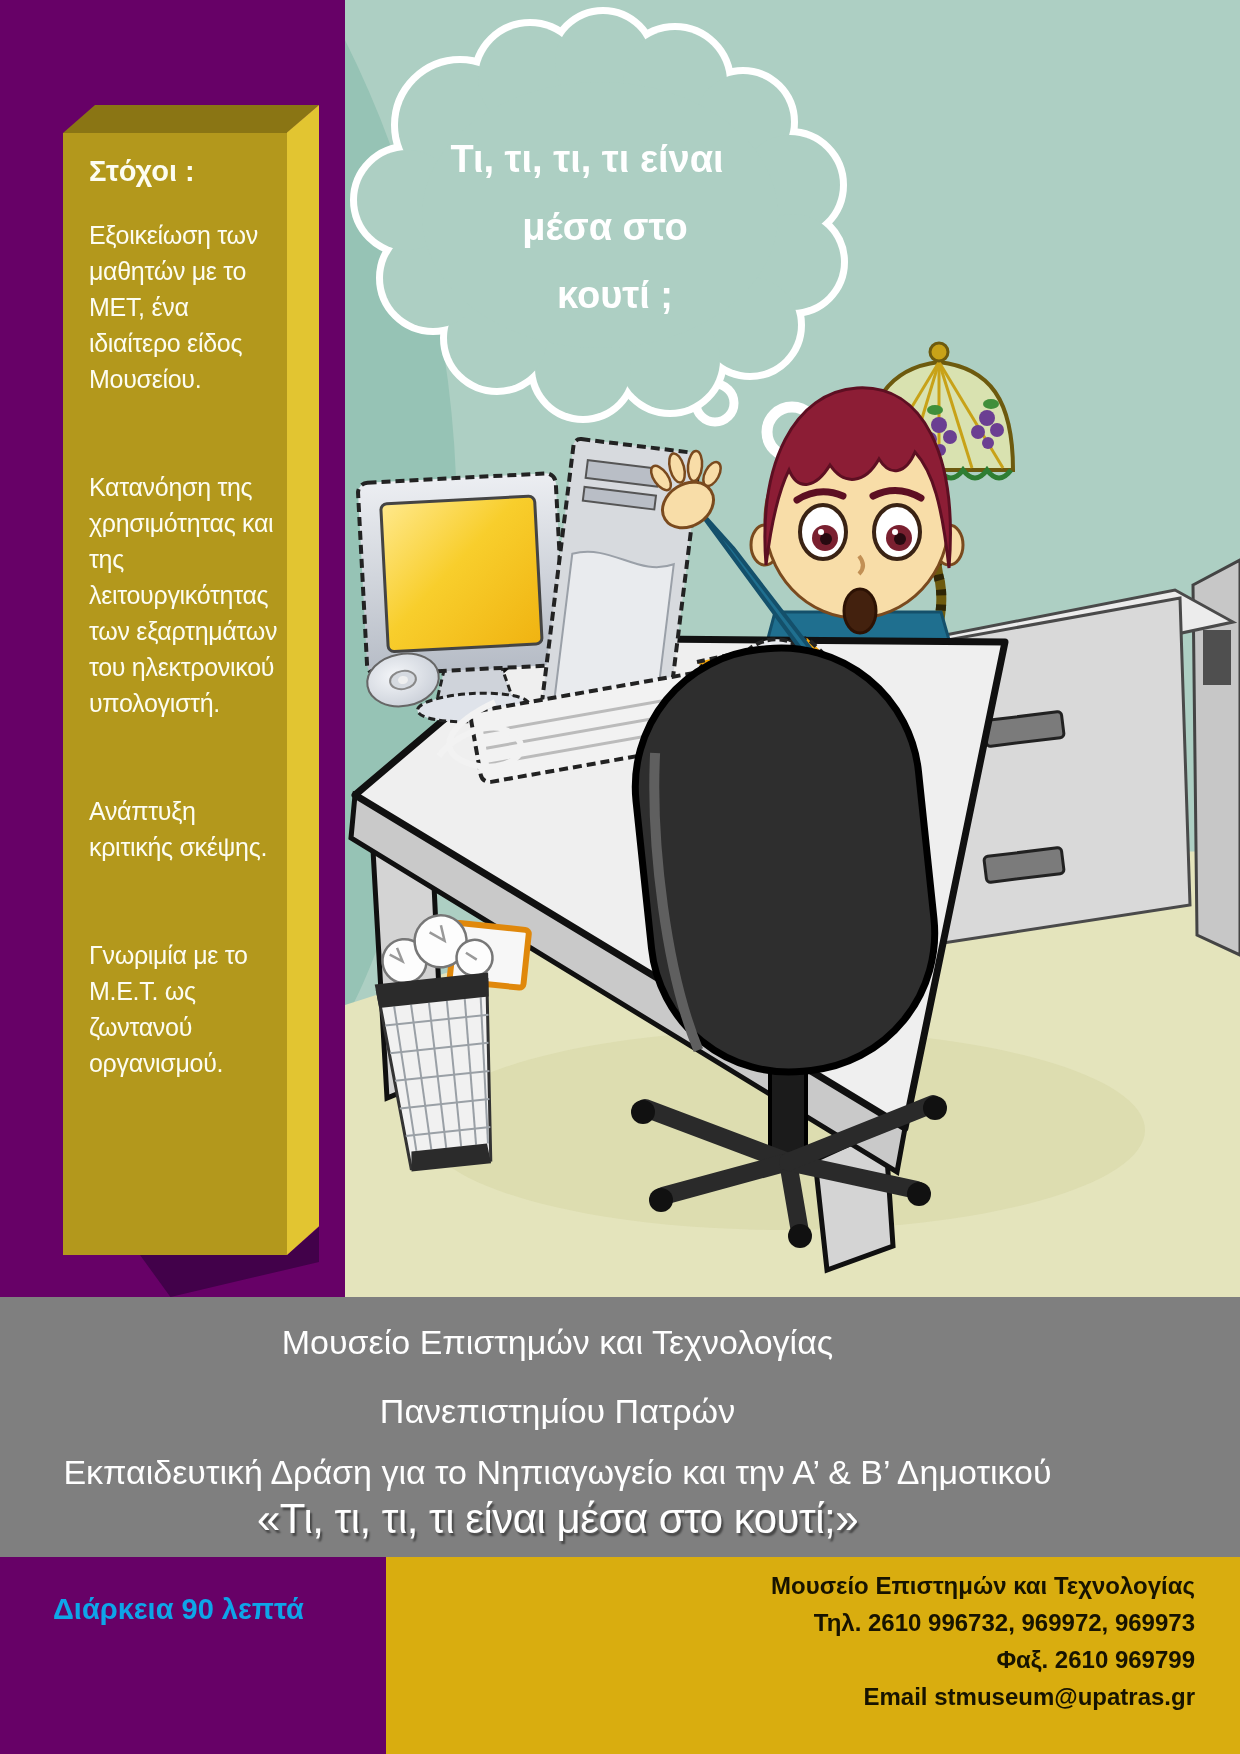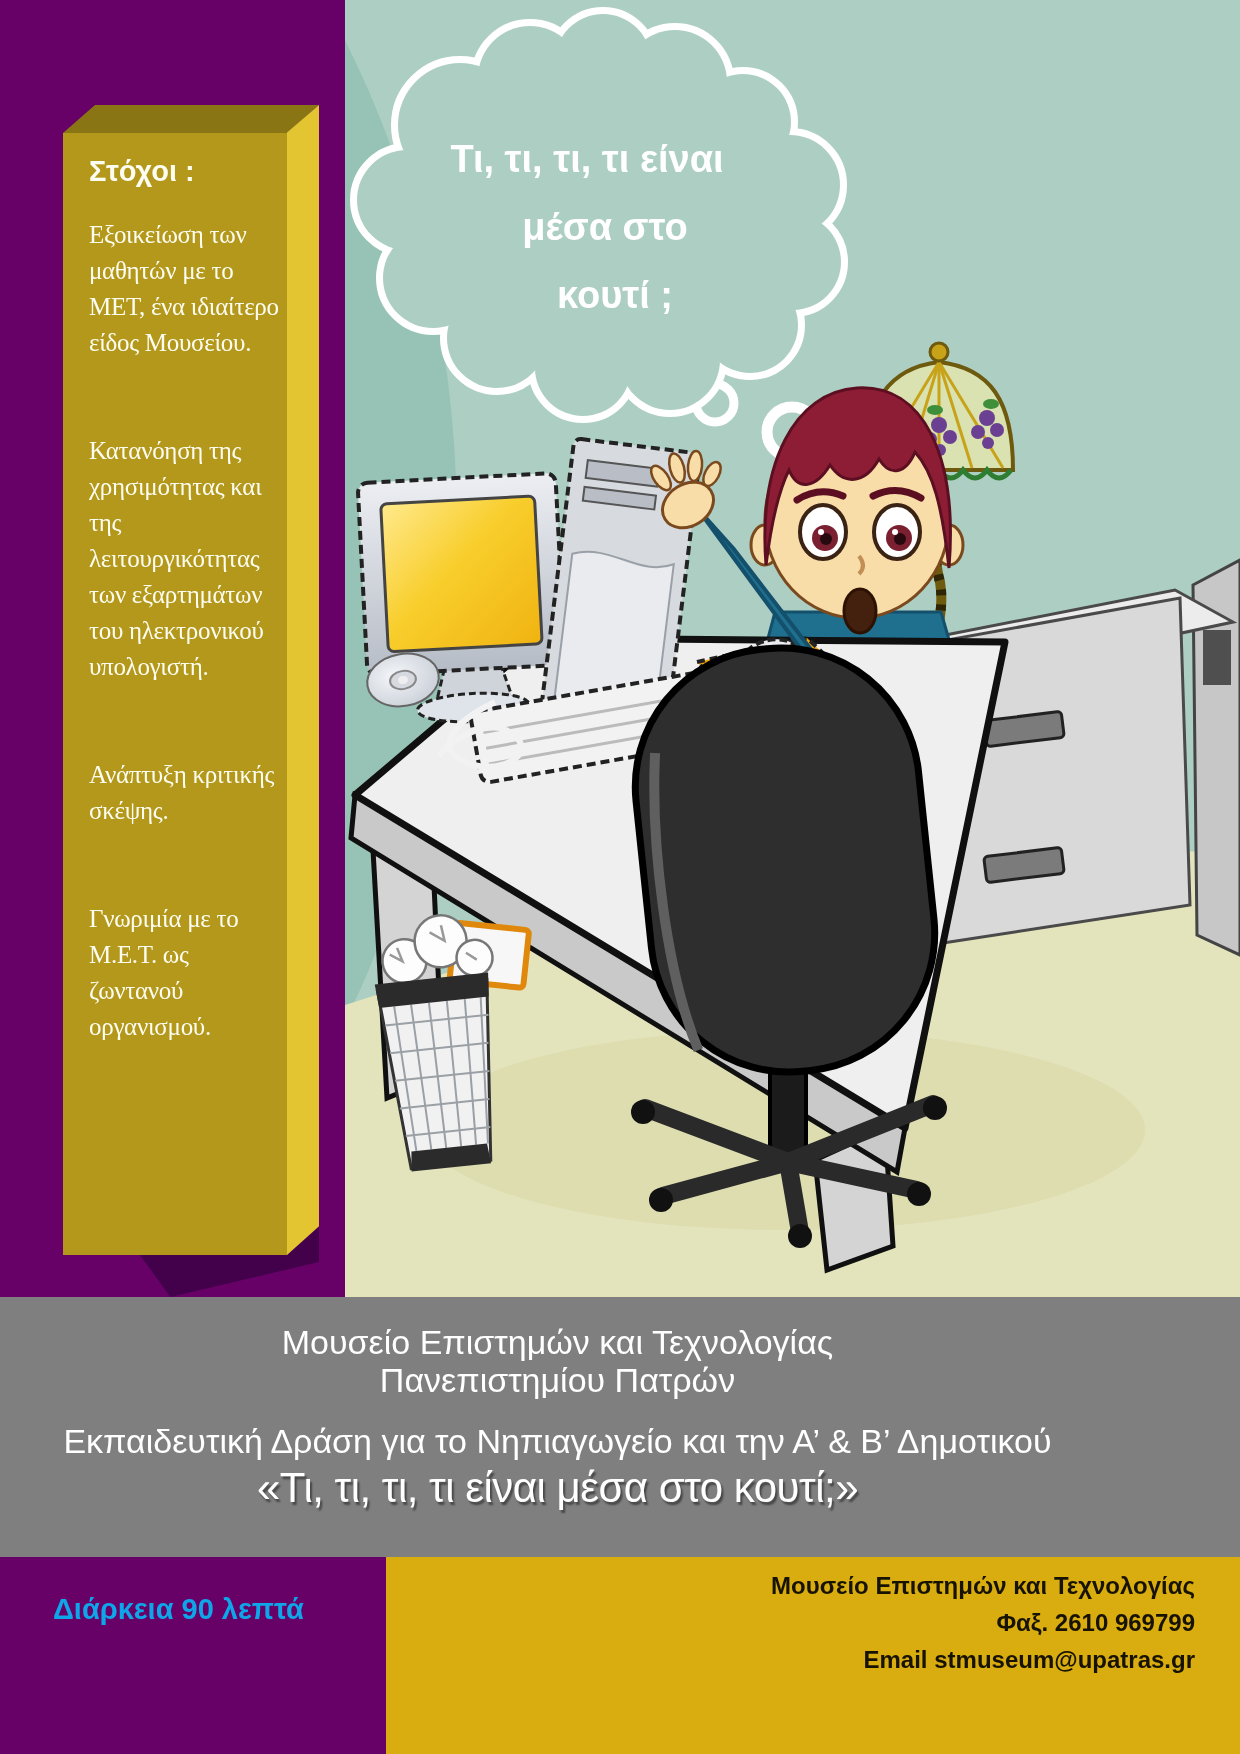--- a/index.html
+++ b/index.html
@@ -10,32 +10,32 @@
   .sidebar{position:absolute;left:0;top:0;width:356px;height:1297px;background:#670167;}
   .box-top{position:absolute;left:63px;top:105px;width:256px;height:28px;background:#8a7514;
            clip-path:polygon(12.5% 0,100% 0,87.5% 100%,0 100%);}
   .box-right{position:absolute;left:287px;top:105px;width:32px;height:1150px;background:#e2c531;
            clip-path:polygon(100% 0,100% 97.5%,0 100%,0 2.4%);}
   .box-shadow{position:absolute;left:140px;top:1227px;width:179px;height:70px;background:#42014a;
            clip-path:polygon(0 40%,82% 40%,100% 0,100% 50%,17% 100%);}
   .box-front{position:absolute;left:63px;top:133px;width:224px;height:1122px;background:#b3981c;
            box-sizing:border-box;padding:18px 4px 0 26px;color:#fdfdf2;}
   .box-front h2{margin:0 0 26px 0;font-size:29px;line-height:40px;font-weight:bold;}
-  .box-front p{margin:0 2px 72px 0;font-size:25px;line-height:36px;letter-spacing:-0.3px;font-family:Liberation Serif, serif;}
+  .box-front p{margin:0 2px 72px 0;font-size:25px;line-height:36px;letter-spacing:-0.3px;}
   .box-front p:last-child{margin-bottom:0;}
 
   
   .scene{position:absolute;left:345px;top:0;width:895px;height:1297px;}
 
   
   .band{position:absolute;left:0;top:1297px;width:1240px;height:260px;background:#7f7f7f;
         color:#ffffff;text-align:center;}
   .band-inner{padding:26px 125px 0 0;}
   .band-line1{font-size:34px;line-height:38px;}
-  .band-line2{font-size:34px;line-height:38px;}
+  .band-line2{font-size:34px;line-height:38px;margin-top:31px;}
   .band-subtitle{font-size:34px;line-height:30px;margin-top:27px;}
   .band-activity{font-size:42px;line-height:48px;font-weight:normal;margin-top:8px;
         letter-spacing:-0.5px;text-shadow:2px 3px 2px rgba(0,0,0,0.45);}
 
   
   .bottom-purple{position:absolute;left:0;top:1557px;width:386px;height:197px;background:#670167;}
   .duration{margin:36px 0 0 53px;color:#0ea5e9;font-size:29px;font-weight:600;}
   .bottom-gold{position:absolute;left:386px;top:1557px;width:854px;height:197px;background:#d9ad0f;
         box-sizing:border-box;text-align:right;padding:10px 45px 0 0;color:#171300;
         font-weight:bold;font-size:24px;line-height:37px;}
@@ -294,17 +294,18 @@
       <div class="band-subtitle">Εκπαιδευτική Δράση για το Νηπιαγωγείο και την Α’ &amp; Β’ Δημοτικού</div>
       <div class="band-activity">«Τι, τι, τι, τι είναι μέσα στο κουτί;»</div>
     </div>
   </div>
 
   <div class="bottom-purple">
     <div class="duration">Διάρκεια  90 λεπτά</div>
   </div>
   <div class="bottom-gold">
     <div>Μουσείο Επιστημών και Τεχνολογίας</div>
+    <div>Τηλ. 2610 996732, 969972, 969973</div>
     <div>Φαξ. 2610 969799</div>
     <div>Email stmuseum@upatras.gr</div>
   </div>
 
 </div>
 
 </body></html>

